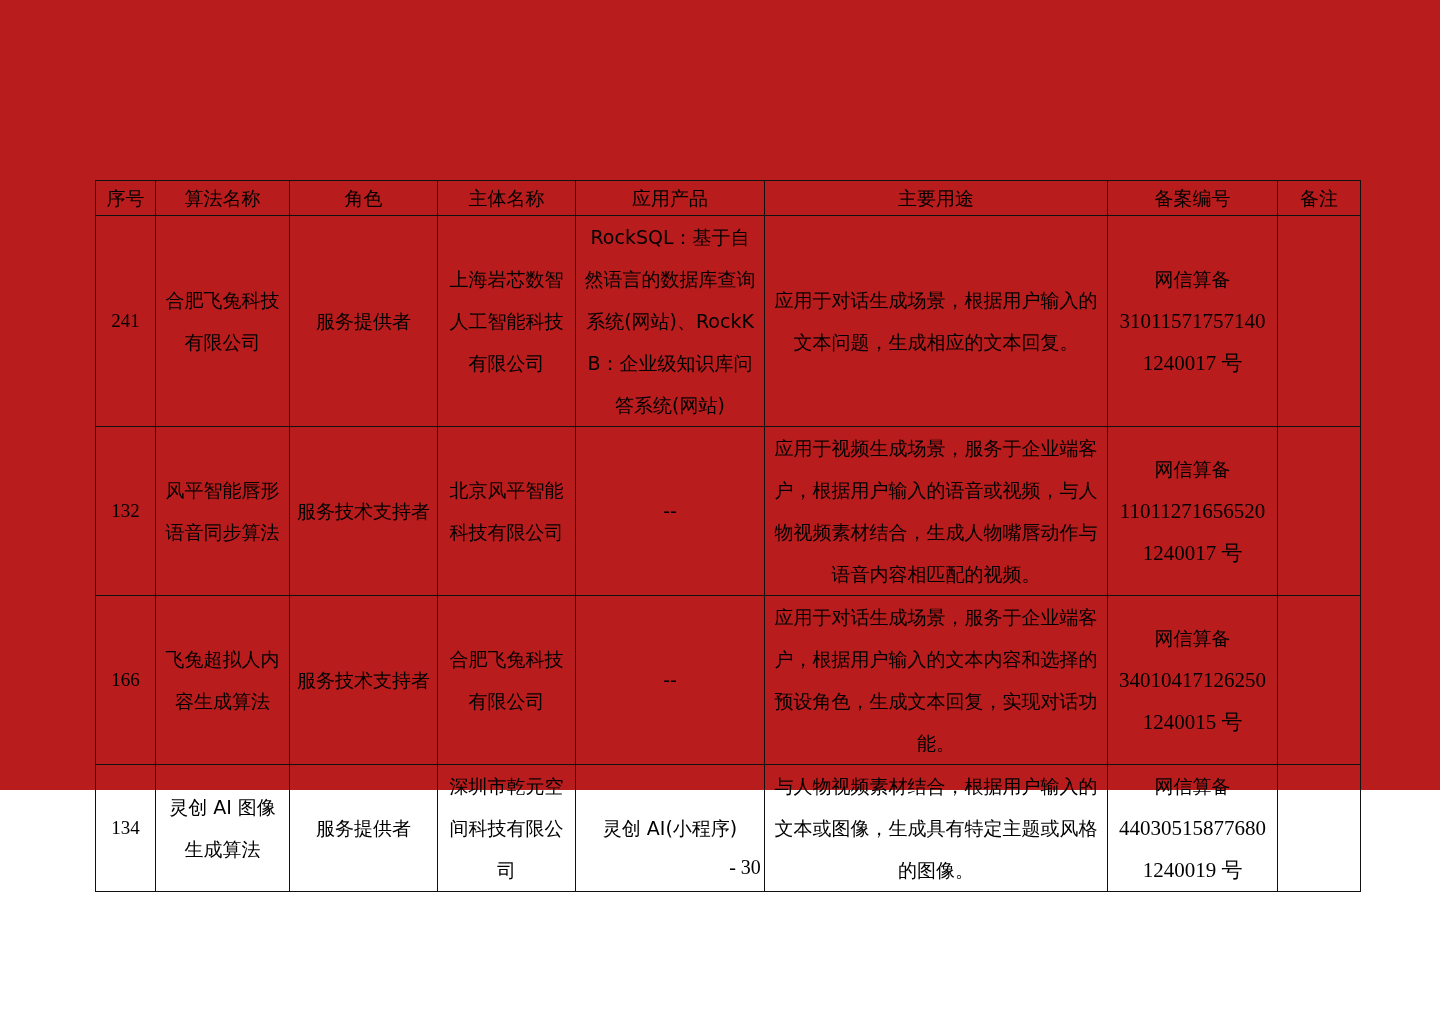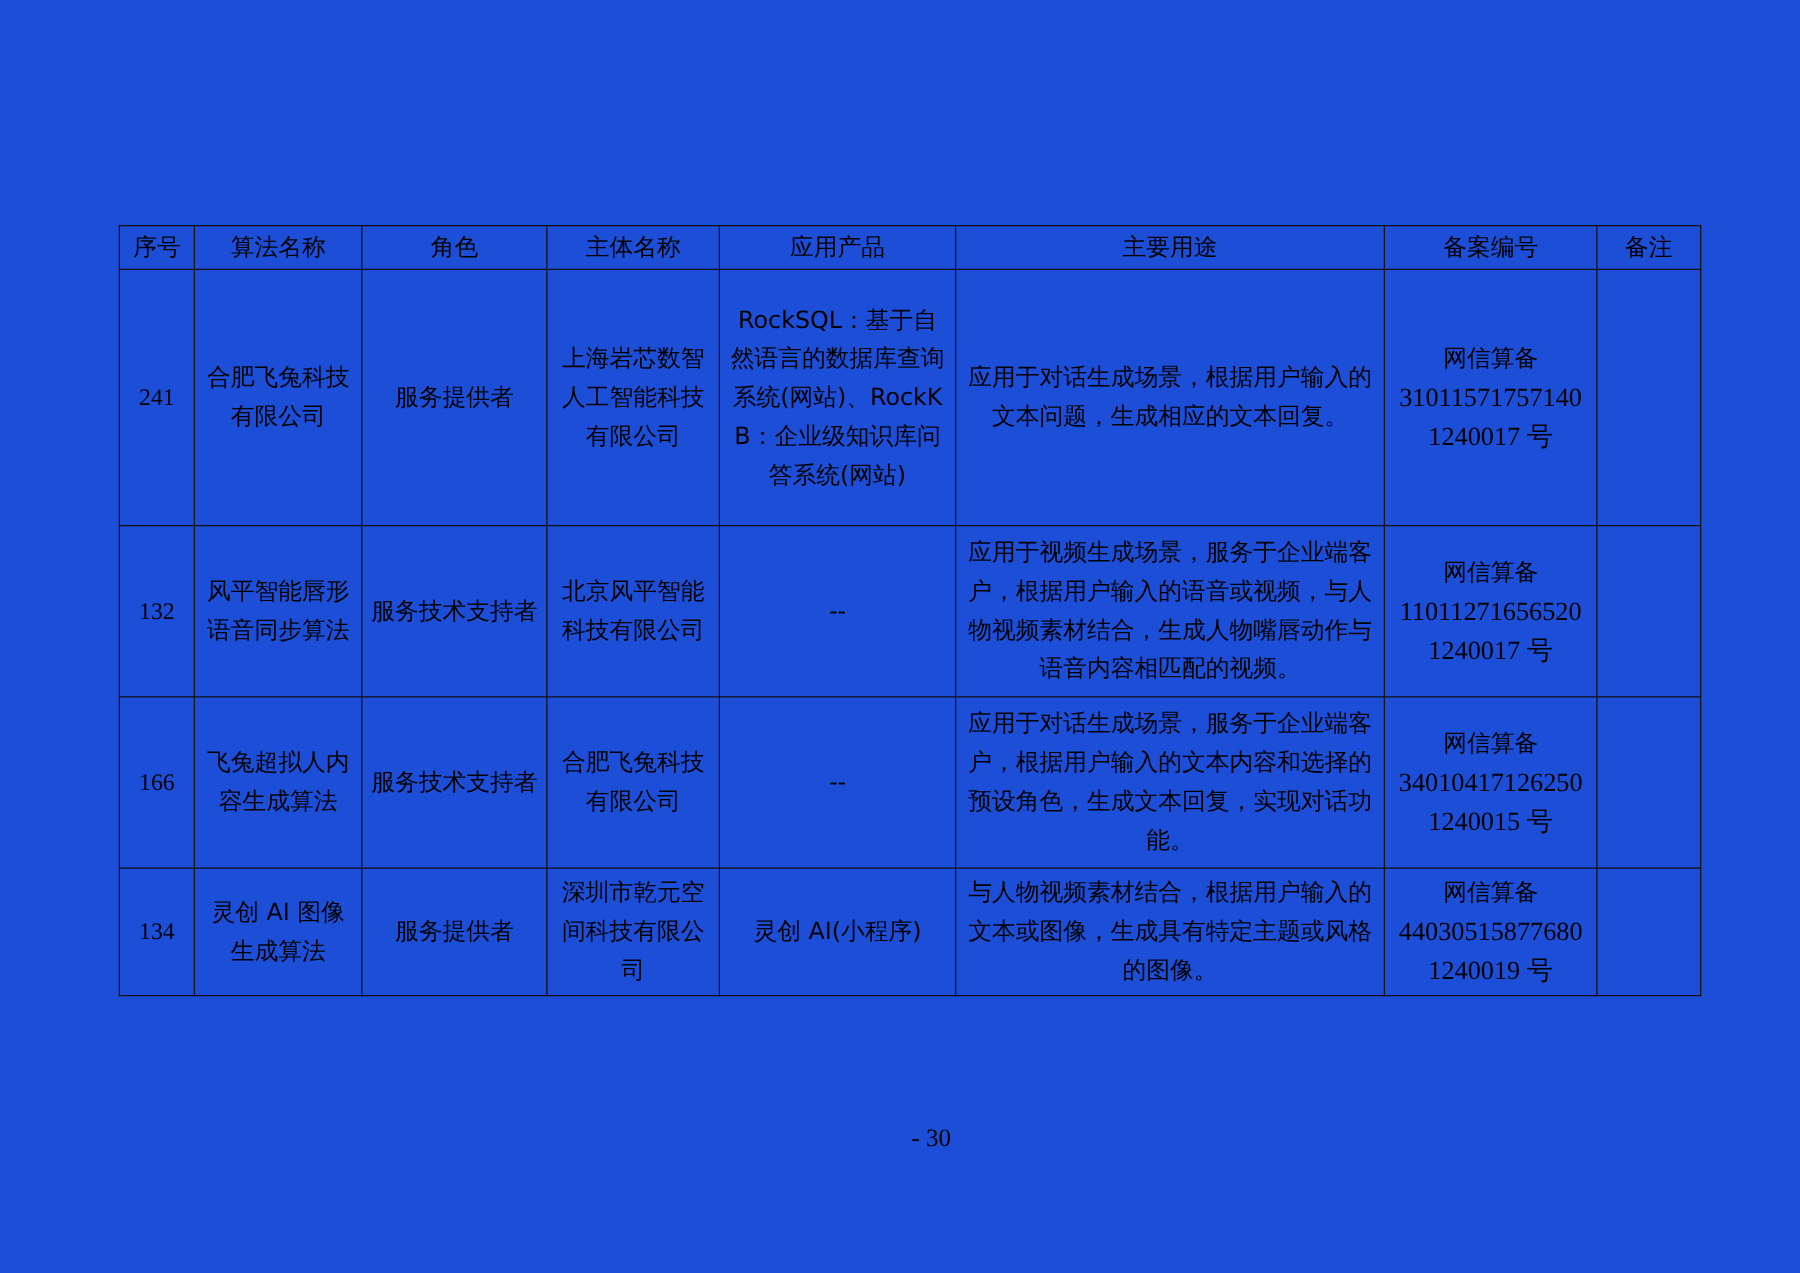--- a/index.html
+++ b/index.html
@@ -1,32 +1,32 @@
 <!DOCTYPE html>
 <html><head>
 <meta charset="utf-8">
 <style>
   html, body { margin: 0; padding: 0; background: #ffffff; }
   body { width: 1440px; height: 1018px; position: relative; overflow: hidden;
          font-family: "DejaVu Sans", "Liberation Sans", sans-serif; color: #000; }
-  .page { position: absolute; left: 0; top: 0; width: 1440px; height: 1018px; background: #1d4ed8; text-decoration: underline; }
+  .page { position: absolute; left: 0; top: 0; width: 1440px; height: 790px; background: #b91c1c; text-decoration: underline; }
   table.reg { position: absolute; left: 95px; top: 180px; border-collapse: collapse;
               table-layout: fixed; width: 1265px; }
   table.reg th, table.reg td { border: 1.6px solid #111; padding: 0 6px; text-align: center;
-              vertical-align: middle; font-size: 19px; line-height: 31px; font-weight: normal;
+              vertical-align: middle; font-size: 19px; line-height: 42px; font-weight: normal;
               word-break: break-all; }
   table.reg th { height: 34px; line-height: 34px; }
   .num { font-family: "Liberation Serif", "DejaVu Serif", serif; font-size: 21px; }
   .purpose { text-align: justify; text-align-last: center; }
   .r131 td { height: 204px; }
   .r132 td { height: 136px; }
   .r133 td { height: 136px; }
   .r134 td { height: 101px; }
   .pageno { position: absolute; top: 856px; left: 0; width: 1440px; text-align: center;
-            font-family: "Liberation Serif", "DejaVu Serif", serif; font-size: 20px; margin-top: 44px; }
+            font-family: "Liberation Serif", "DejaVu Serif", serif; font-size: 20px; }
   .pageno span { margin-left: 50px; }
   .blk { display: block; }
 </style>
 </head>
 <body>
 
 <div class="page">
   <table class="reg">
     <colgroup>
       <col style="width:60px">

